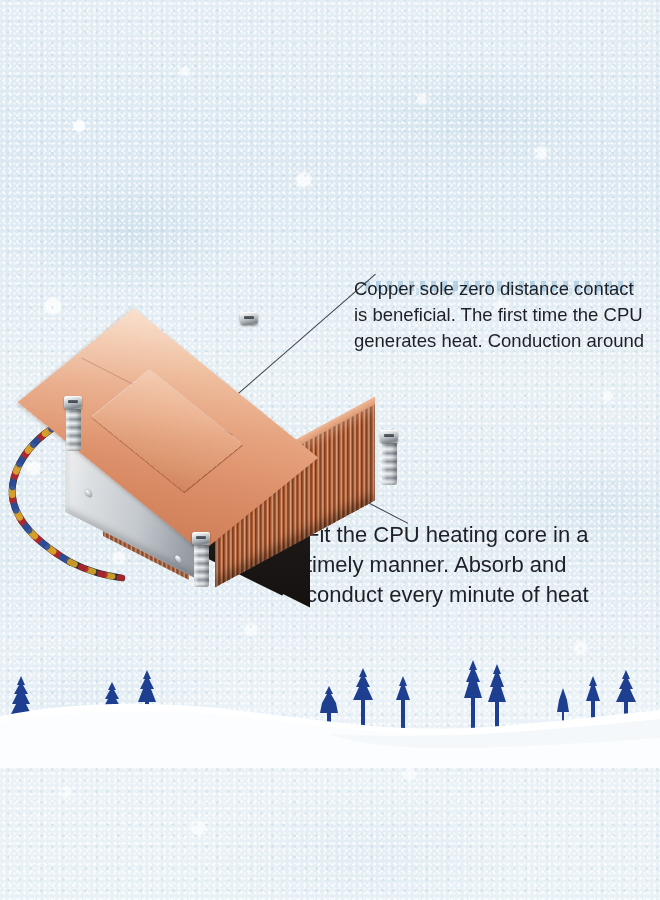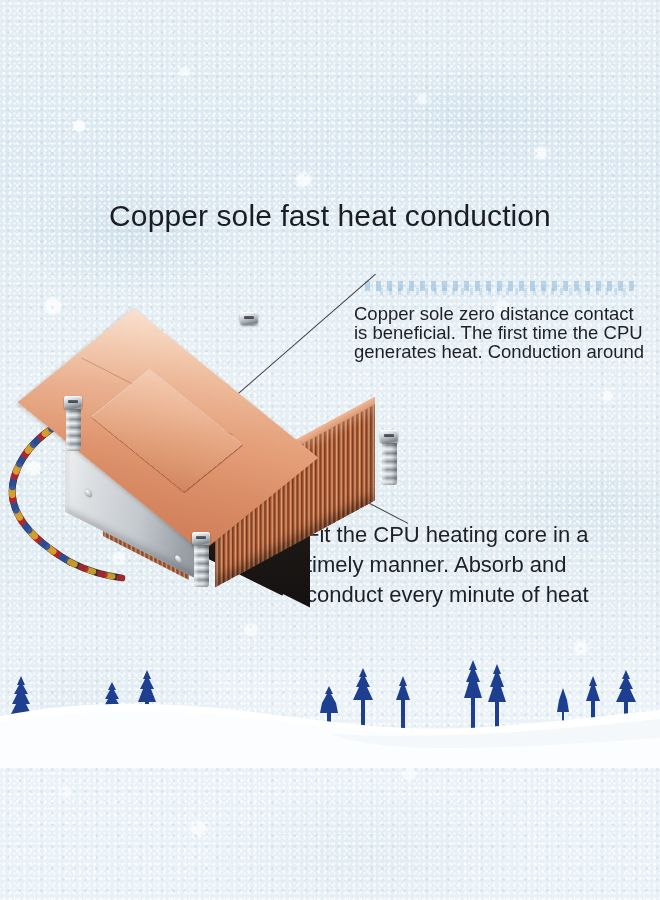--- a/index.html
+++ b/index.html
@@ -77,21 +77,21 @@
     position:absolute;left:380px;top:288px;width:250px;height:7px;
     background-image:repeating-linear-gradient(90deg,
       rgba(130,180,215,.40) 0 3px, rgba(130,180,215,0) 3px 9px);
     opacity:.7;
   }
 
   
   .para{
     position:absolute;color:#1d2027;font-weight:400;
   }
-  #para-1{left:354px;top:304px;width:292px;font-size:18.5px;line-height:19px;}
+  #para-1{left:354px;top:276px;width:292px;font-size:18.5px;line-height:26px;}
   #para-2{left:306px;top:520px;width:330px;font-size:22px;line-height:30px;}
 
   
   .leader{position:absolute;background:#2b2f36;transform-origin:0 50%;height:1.3px;opacity:.92;}
   #leader-1{left:236px;top:395px;width:185px;transform:rotate(-41deg);}
   #leader-2{left:266px;top:449px;width:160px;transform:rotate(27.5deg);}
 
   
   #heatsink{position:absolute;left:10px;top:300px;width:400px;height:310px;}
 
@@ -222,21 +222,20 @@
 </head>
 <body>
 
 <div id="stage">
 
   <div class="bg-base"></div>
   <div class="bg-mottle"></div>
   <div class="bg-frost"></div>
   <div class="bg-speckle"></div>
 
-  <div class="headline">Copper sole fast heat conduction</div>
 
   <div class="frost-dash"></div>
   <div class="frost-dash2"></div>
 
   <div class="leader" id="leader-1"></div>
   <div class="leader" id="leader-2"></div>
 
   <div class="para" id="para-1">Copper sole zero distance contact is beneficial. The first time the CPU generates heat. Conduction around</div>
   <div class="para" id="para-2">Fit the CPU heating core in a timely manner. Absorb and conduct every minute of heat</div>
 

